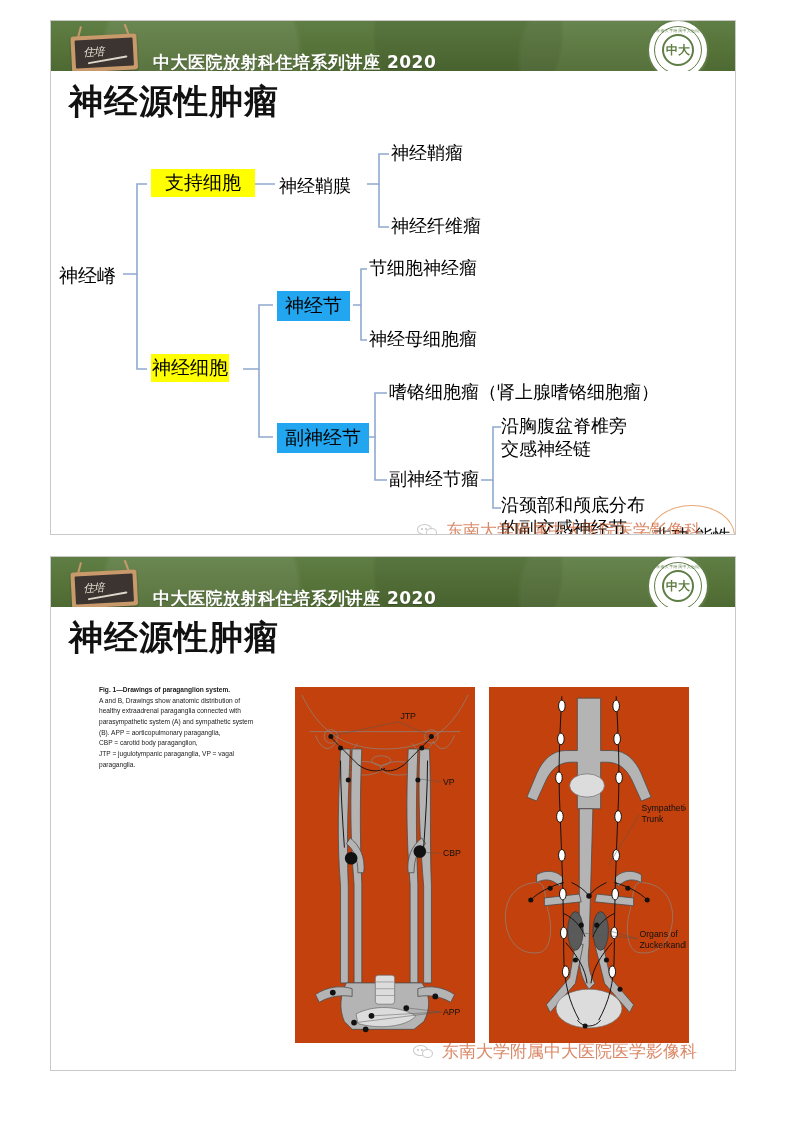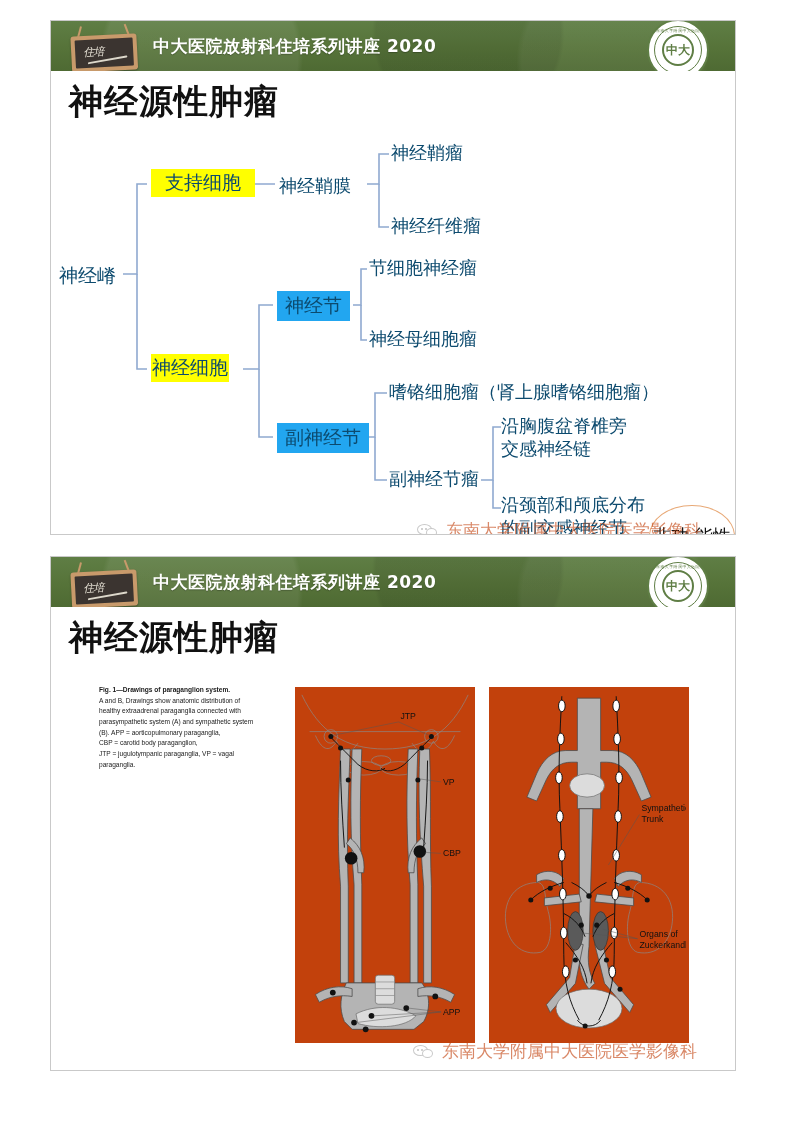--- a/index.html
+++ b/index.html
@@ -63,21 +63,21 @@
     position:absolute; left:12px; bottom:6px; width:40px; height:2px;
     background:#ddd8cb; transform:rotate(-7deg); border-radius:2px;
   }
   .cb-string-l,.cb-string-r{
     position:absolute; top:0; width:2px; height:14px; background:#c89a6b;
   }
   .cb-string-l{ left:14px; transform:rotate(18deg);}
   .cb-string-r{ left:62px; transform:rotate(-18deg);}
 
   .header-title{
-    position:absolute; left:102px; top:0; height:50px;
+    position:absolute; left:102px; top:16px; height:50px;
     display:flex; align-items:center;
     color:#ffffff; font-size:17px; letter-spacing:.5px;
     font-family:"DejaVu Sans","Liberation Sans",sans-serif;
     font-weight:700;
     text-shadow:0 1px 1px rgba(0,0,0,.25);
     z-index:3;
   }
 
   
   .seal{
@@ -114,21 +114,21 @@
     font-size:34px; font-weight:700; color:#111;
     font-family:"DejaVu Sans","Liberation Sans",sans-serif;
     letter-spacing:1px;
   }
 
   
   .tree { position:absolute; left:0; top:0; width:686px; height:515px; }
   .node{
     position:absolute;
     font-family:"DejaVu Sans","Liberation Sans",sans-serif;
-    color:#0c4a6e; white-space:pre-line; line-height:1.25;
+    color:#000000; white-space:pre-line; line-height:1.25;
   }
   .n-root      { left:8px;   top:243px; font-size:19px; }
   .n-support   { left:100px; top:148px; font-size:19px; background:#ffff00; padding:2px 14px; }
   .n-nervecell { left:100px; top:333px; font-size:19px; background:#ffff00; padding:2px 1px; }
   .n-sheath    { left:228px; top:154px; font-size:18px; }
   .n-schwan    { left:340px; top:121px; font-size:18px; }
   .n-fibro     { left:340px; top:194px; font-size:18px; }
   .n-ganglion  { left:226px; top:270px; font-size:19px; background:#22a6f0; padding:3px 8px; }
   .n-gangneur  { left:318px; top:236px; font-size:18px; }
   .n-neuroblast{ left:318px; top:307px; font-size:18px; }

